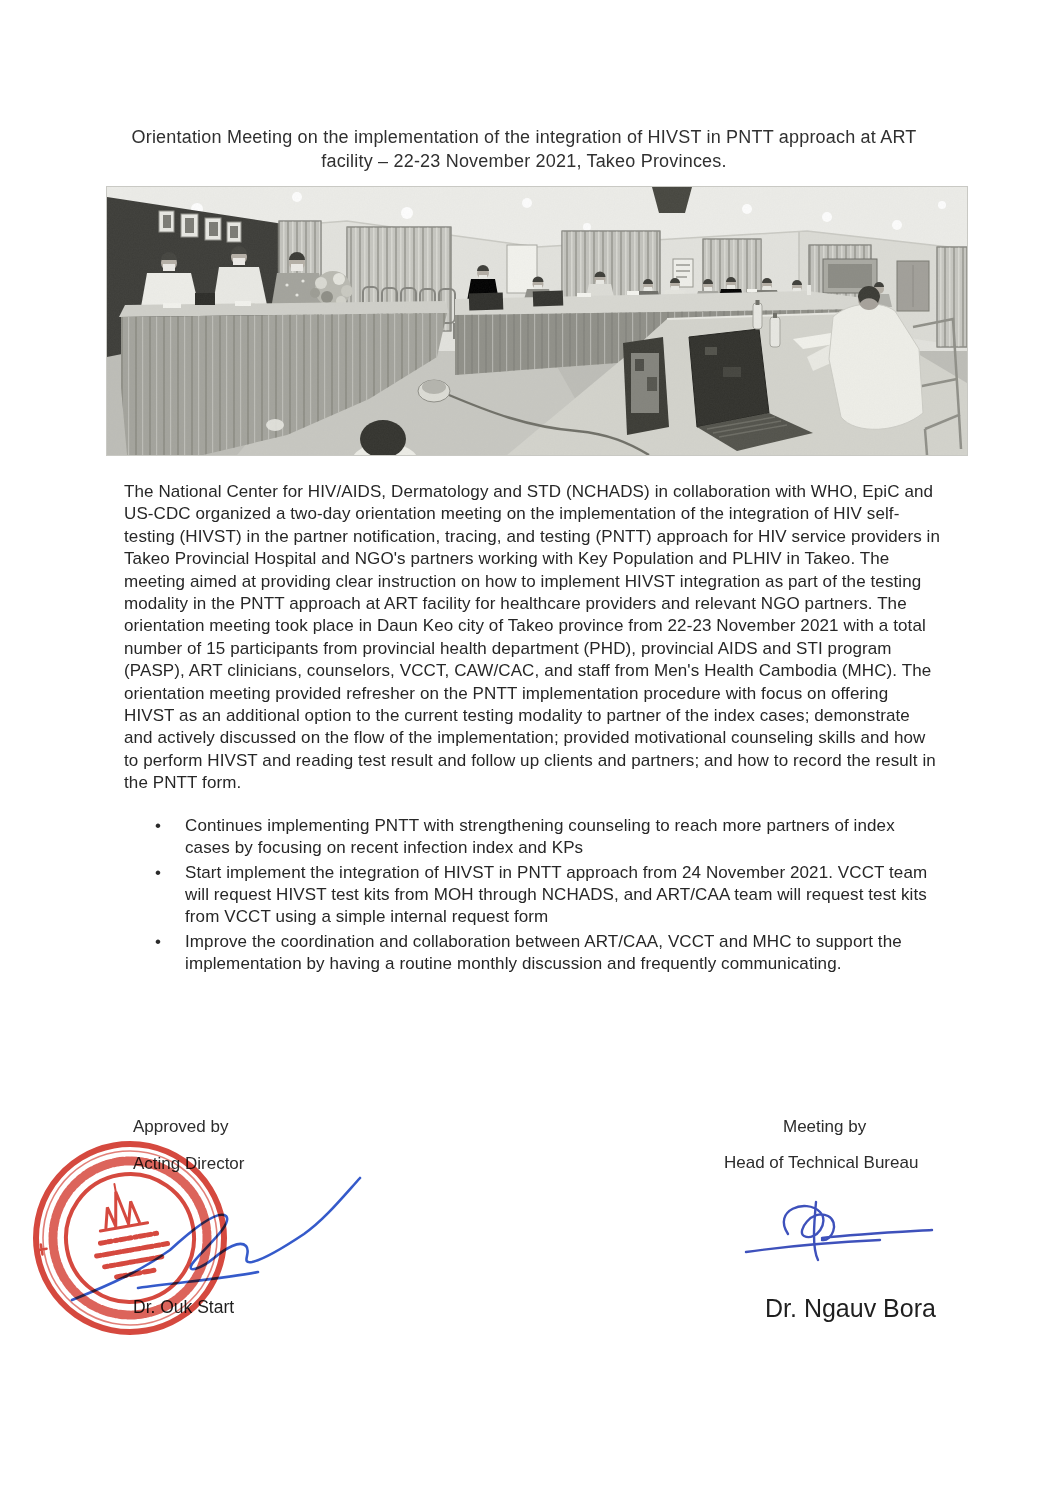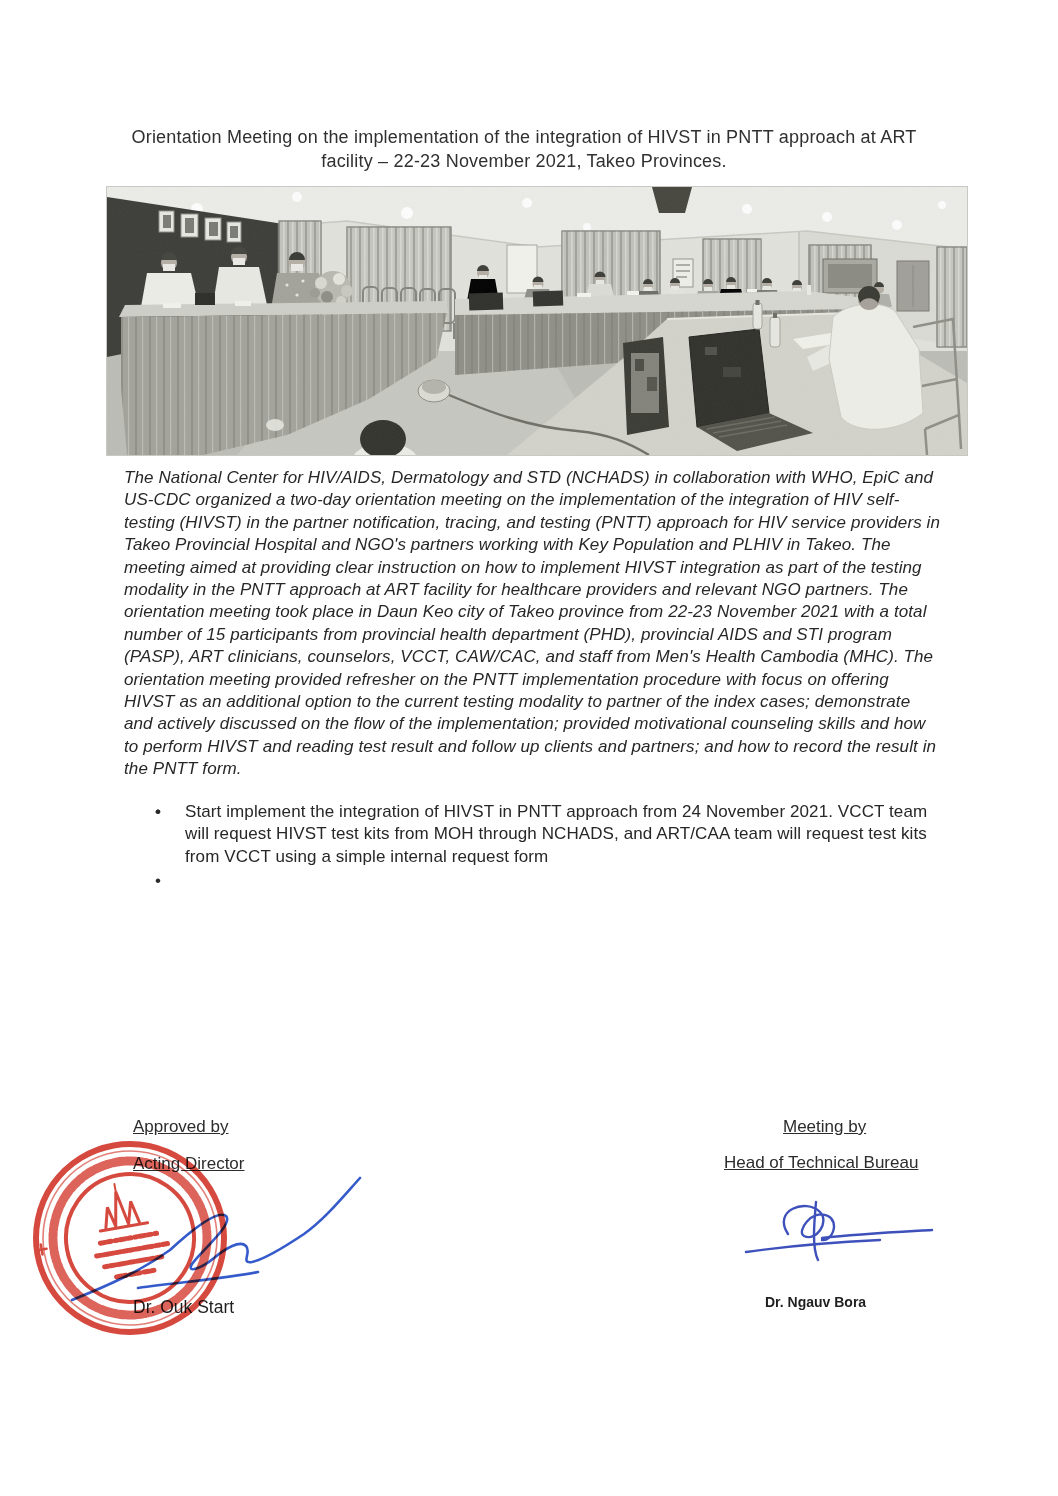--- a/index.html
+++ b/index.html
@@ -14,29 +14,29 @@
   }
   figure.photo{
     position:absolute;left:107px;top:187px;width:860px;height:268px;margin:0;
     outline:1px solid #c9c9c4;background:#c9c9c4;
   }
   figure.photo svg{display:block;width:860px;height:268px;}
   .body-copy{
     position:absolute;left:124px;top:463px;width:818px;
     font-size:17px;line-height:22.4px;color:#272727;letter-spacing:0.1px;
   }
-  .body-copy p{margin:4px 0 20px 0;font-style:italic;}
+  .body-copy p{margin:18px 0 20px 0;}
   ul.actions{list-style:none;margin:0 0 20px 0;padding:0 0 0 61px;}
   ul.actions li{position:relative;margin:0 0 2px 0;}
   ul.actions li .marker{
     position:absolute;left:-30px;top:0;font-size:17px;color:#2a2a2a;
   }
-  .sig-label{position:absolute;font-size:17px;color:#2c2c2c;white-space:nowrap;text-decoration:underline;}
+  .sig-label{position:absolute;font-size:17px;color:#2c2c2c;white-space:nowrap;}
   .sig-name{position:absolute;font-size:17.5px;color:#1f1f1f;white-space:nowrap;}
-  .name-big{font-size:14px;font-weight:bold;}
+  .name-big{font-size:25px;}
   .stamp{position:absolute;left:28px;top:1134px;width:204px;height:208px;mix-blend-mode:multiply;}
   .sig-ink{position:absolute;mix-blend-mode:multiply;}
   .sig-ink.left{left:42px;top:1152px;width:330px;height:160px;}
   .sig-ink.right{left:728px;top:1190px;width:214px;height:92px;}
 </style>
 </head>
 <body>
 
 <div class="page">
 
@@ -322,23 +322,23 @@
         <ellipse cx="276" cy="252" rx="23" ry="19" fill="#33332e"></ellipse>
       </g>
 
       <rect width="860" height="268" filter="url(#grain)" opacity="0.55"></rect>
     </svg>
   </figure>
 
   <div class="body-copy">
     <p>The National Center for HIV/AIDS, Dermatology and STD (NCHADS) in collaboration with WHO, EpiC and US-CDC organized a two-day orientation meeting on the implementation of the integration of HIV self-testing (HIVST) in the partner notification, tracing, and testing (PNTT) approach for HIV service providers in Takeo Provincial Hospital and NGO's partners working with Key Population and PLHIV in Takeo. The meeting aimed at providing clear instruction on how to implement HIVST integration as part of the testing modality in the PNTT approach at ART facility for healthcare providers and relevant NGO partners.  The orientation meeting took place in Daun Keo city of Takeo province from 22-23 November 2021 with a total number of 15 participants from provincial health department (PHD), provincial AIDS and STI program (PASP), ART clinicians, counselors, VCCT, CAW/CAC, and staff from Men's Health Cambodia (MHC). The orientation meeting provided refresher on the PNTT implementation procedure with focus on offering HIVST as an additional option to the current testing modality to partner of the index cases; demonstrate and actively discussed on the flow of the implementation; provided motivational counseling skills and how to perform HIVST and reading test result and follow up clients and partners; and how to record the result in the PNTT form.</p>
     <ul class="actions">
-      <li><span class="marker">•</span></li>
+      <li><span class="marker">•</span><span>Continues implementing PNTT with strengthening counseling to reach more partners of index cases by focusing on recent infection index and KPs</span></li>
       <li><span class="marker">•</span><span>Start implement the integration of HIVST in PNTT approach from 24 November 2021. VCCT team will request HIVST test kits from MOH through NCHADS, and ART/CAA team will request test kits from VCCT using a simple internal request form</span></li>
-      <li><span class="marker">•</span></li>
+      <li><span class="marker">•</span><span>Improve the coordination and collaboration between ART/CAA, VCCT and MHC to support the implementation by having a routine monthly discussion and frequently communicating.</span></li>
     </ul>
   </div>
 
   <div>
     <span class="sig-label" style="left:133px;top:1117px;">Approved by</span>
     <span class="sig-label" style="left:133px;top:1154px;">Acting Director</span>
     <span class="sig-name" style="left:133px;top:1297px;">Dr. Ouk Start</span>
 
     <span class="sig-label" style="left:783px;top:1117px;">Meeting by</span>
     <span class="sig-label" style="left:724px;top:1153px;text-align:right;">Head of Technical Bureau</span>

